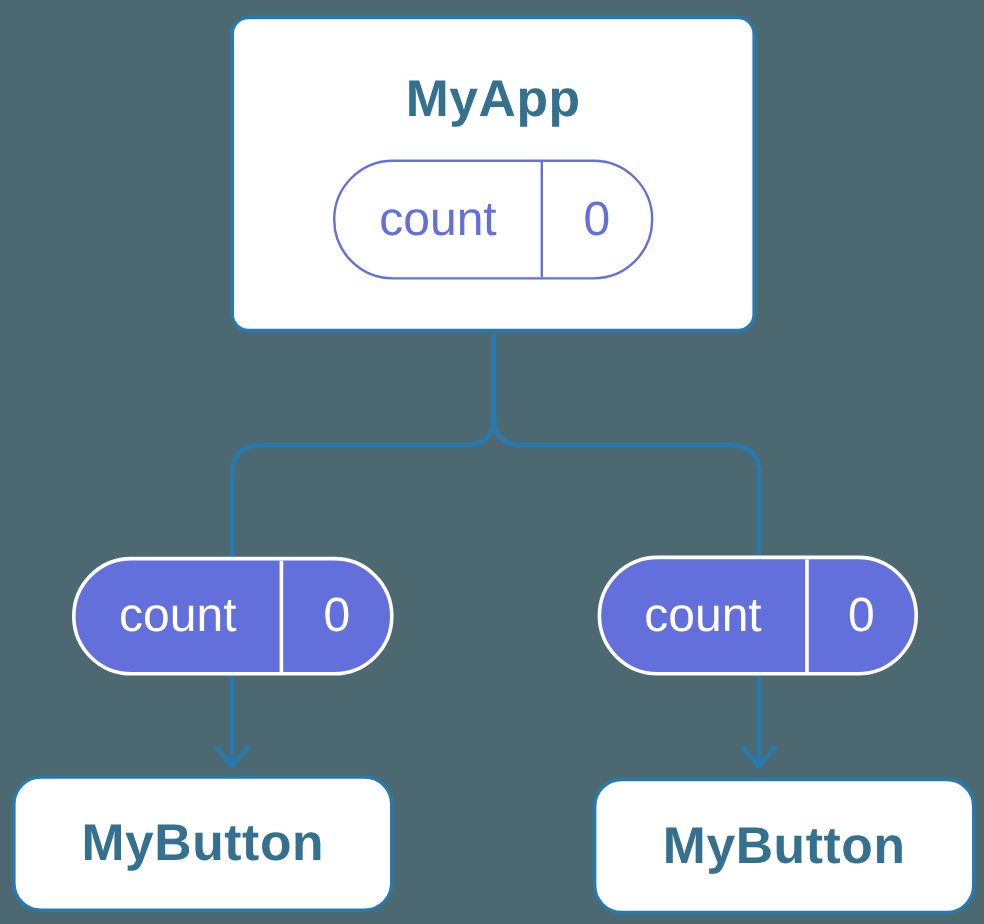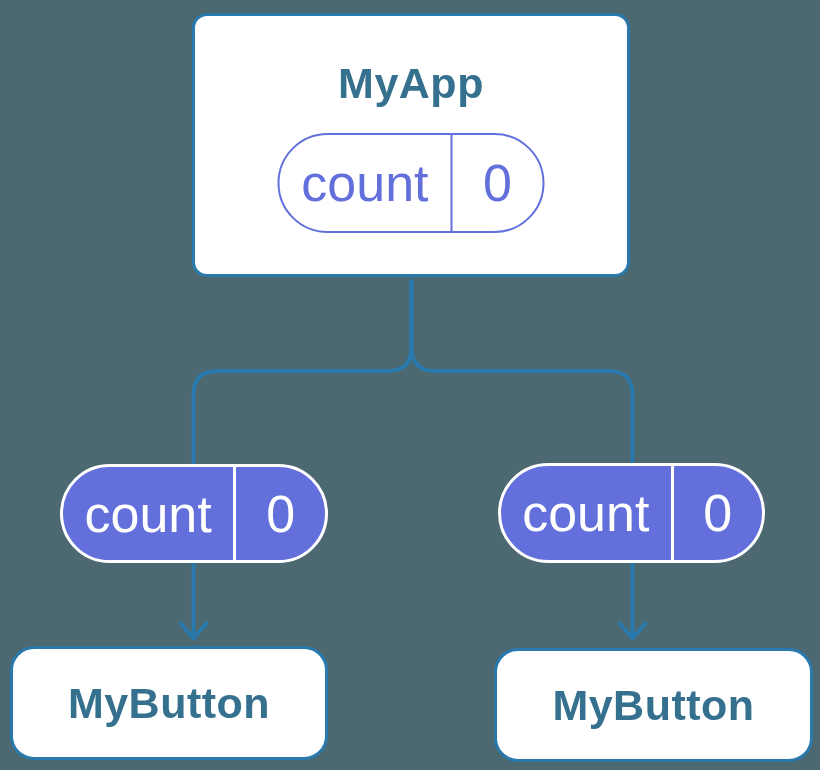--- a/index.html
+++ b/index.html
@@ -59,21 +59,21 @@
     line-height: 1.05;
   }
 
   .pill {
     position: absolute;
     display: flex;
     align-items: stretch;
     border-radius: 60px;
     overflow: hidden;
     z-index: 2;
-    font-size: 52px;
+    font-size: 40px;
   }
   .pill .pill-label,
   .pill .pill-value {
     display: flex;
     align-items: center;
     justify-content: center;
   }
   .pill .pill-label { flex: 0 0 65%; }
   .pill .pill-value { flex: 1 1 auto; }
   .pill .pill-divider { flex: 0 0 2px; }

